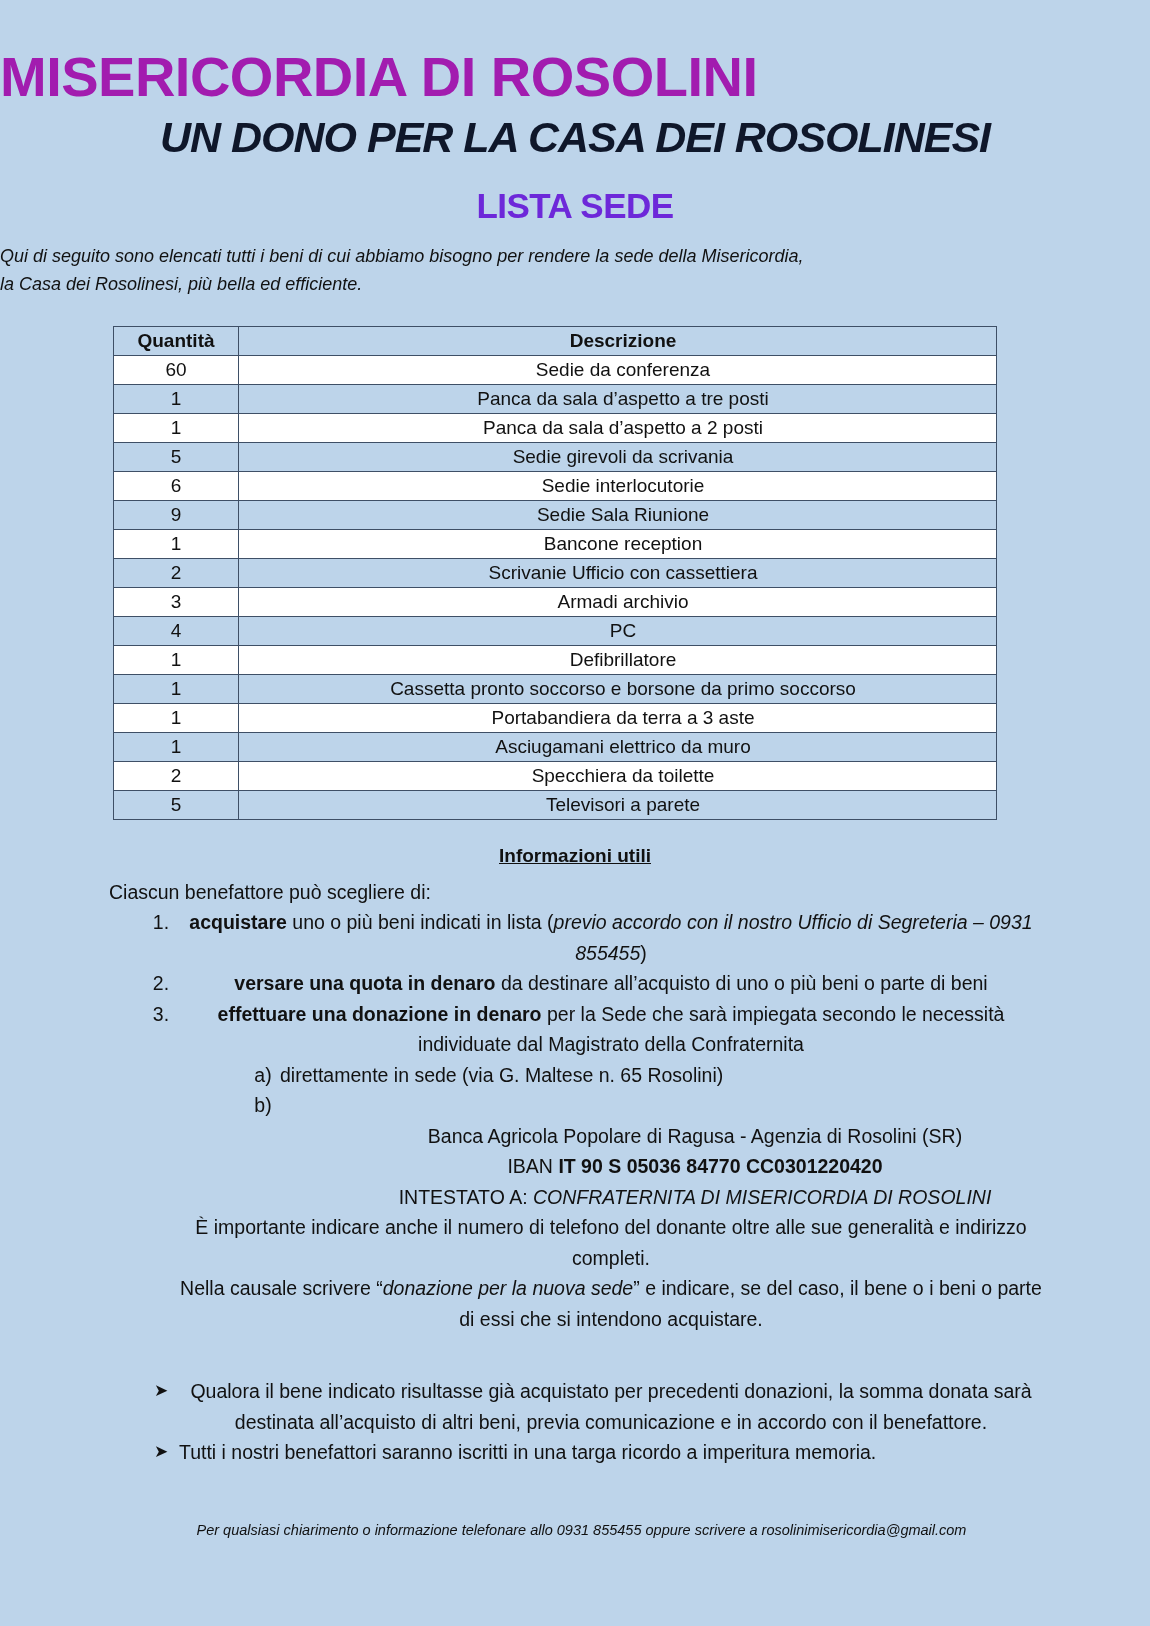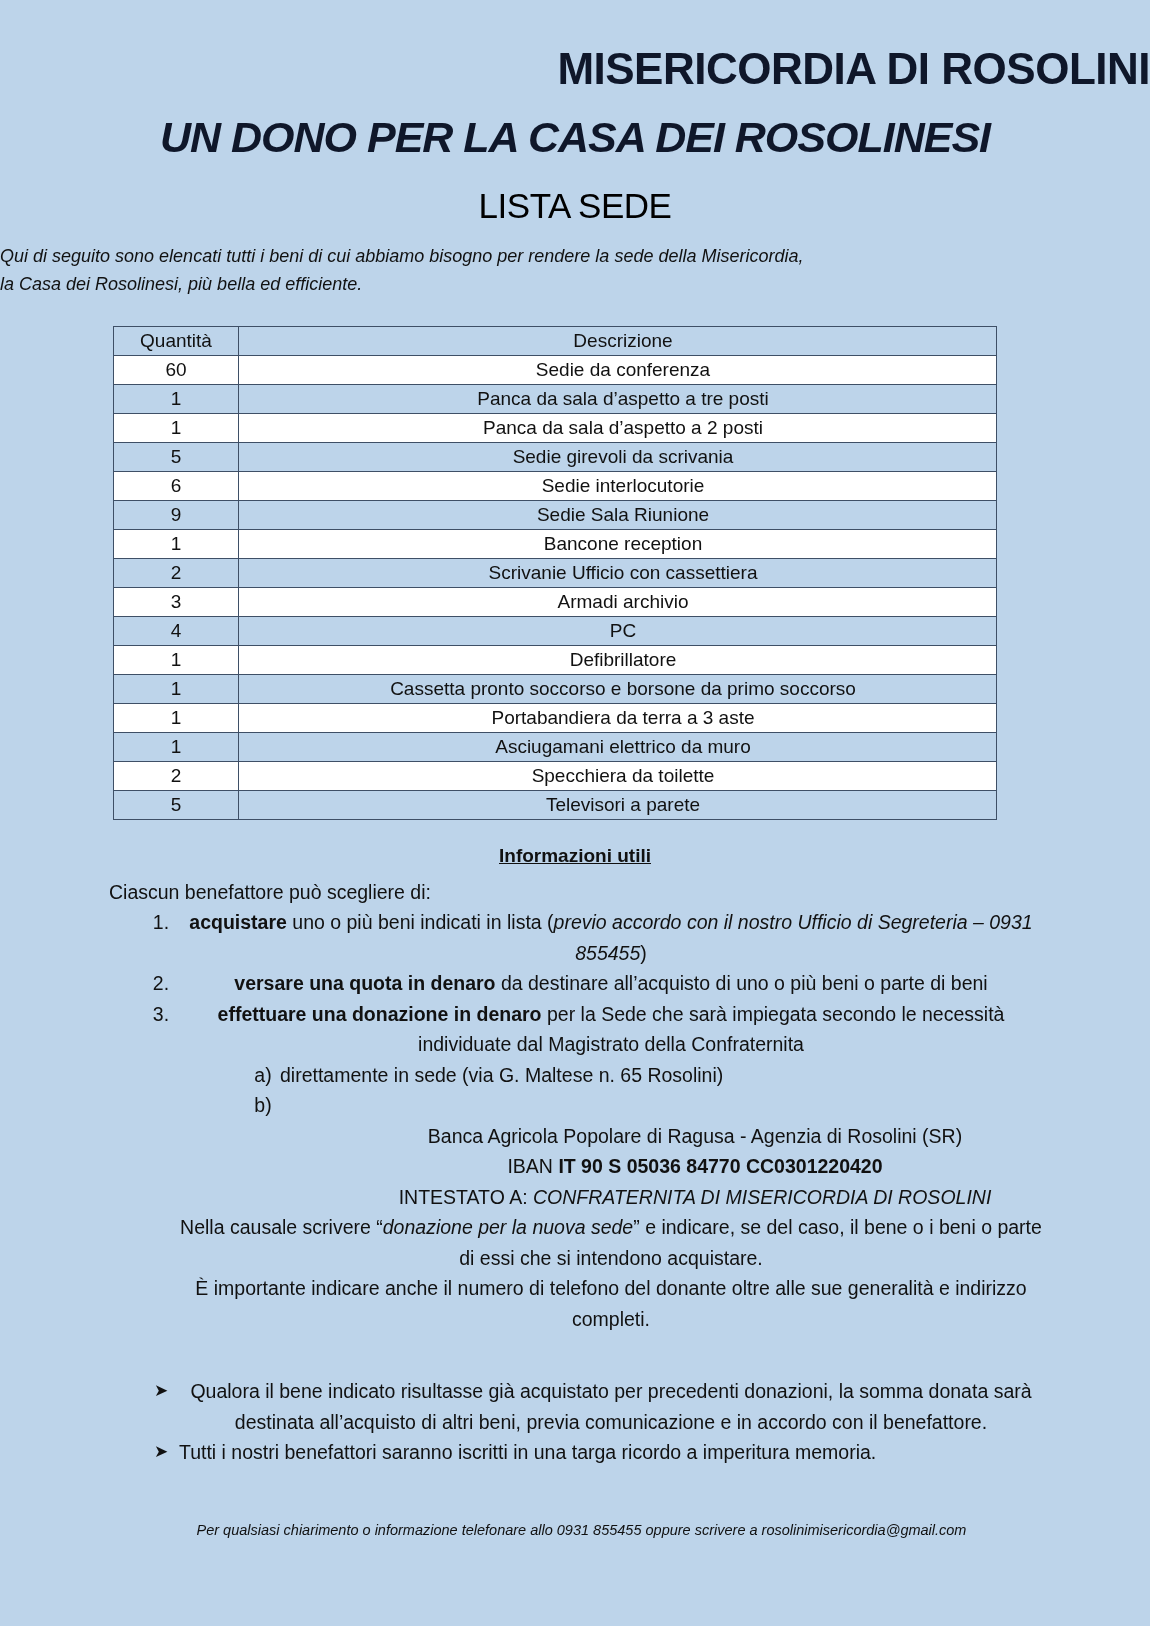--- a/index.html
+++ b/index.html
@@ -6,53 +6,53 @@
   body {
     width: 1150px; height: 1626px;
     background: #bdd4ea;
     font-family: "Liberation Sans", "DejaVu Sans", sans-serif;
     color: #111;
     position: relative;
     overflow: hidden;
   }
   .title {
     position: absolute; left: 0; right: 0; top: 44px;
-    text-align: right;
-    font-size: 44px; font-weight: bold; color: #0f172a;
+    text-align: left;
+    font-size: 56px; font-weight: bold; color: #a21caf;
     letter-spacing: -0.5px;
   }
   .subtitle {
     position: absolute; left: 0; right: 0; top: 113px;
     text-align: center;
     font-size: 43px; font-weight: bold; font-style: italic; color: #0f172a;
     letter-spacing: -1px;
   }
   .heading {
     position: absolute; left: 0; right: 0; top: 186px;
     text-align: center;
-    font-size: 35px; font-weight: normal; color: #000000;
+    font-size: 35px; font-weight: bold; color: #6d28d9;
     letter-spacing: -0.5px;
   }
   .intro {
     position: absolute; left: 0; right: 0; top: 242px;
     text-align: left;
     font-size: 18px; font-style: italic; line-height: 28px;
   }
   table.items {
     position: absolute; left: 113px; top: 326px;
     width: 884px;
     border-collapse: collapse;
     font-size: 19px;
   }
   table.items th, table.items td {
     border: 1px solid #3e4f66;
     height: 28px; padding: 0 0 0 11px;
     text-align: center;
   }
-  table.items th { background: #bdd4ea; font-weight: normal; }
+  table.items th { background: #bdd4ea; font-weight: bold; }
   table.items th.q, table.items td.q { width: 124px; text-align: center; padding: 0; }
   table.items tr:nth-child(odd) td { background: #ffffff; }
   table.items tr:nth-child(even) td { background: #bdd4ea; }
 
   .info-title {
     position: absolute; left: 0; right: 0; top: 845px;
     text-align: center; font-size: 19px; font-weight: bold;
     text-decoration: underline;
   }
   .body-text { position: absolute; font-size: 19.5px; line-height: 30.5px; text-align: center; }
@@ -194,22 +194,22 @@
       </div>
       <div class="alpha-item">
         <span class="n">b)</span>
       </div>
       <div class="bank">
         <div>Banca Agricola Popolare di Ragusa - Agenzia di Rosolini (SR)</div>
         <div><span>IBAN </span><b>IT 90 S 05036 84770 CC0301220420</b></div>
         <div><span>INTESTATO A: </span><i>CONFRATERNITA DI MISERICORDIA DI ROSOLINI</i></div>
       </div>
     </div>
+    <div>È importante indicare anche il numero di telefono del donante oltre alle sue generalità e indirizzo completi.</div>
     <div><span>Nella causale scrivere “</span><i>donazione per la nuova sede</i><span>” e indicare, se del caso, il bene o i beni o parte di essi che si intendono acquistare.</span></div>
-    <div>È importante indicare anche il numero di telefono del donante oltre alle sue generalità e indirizzo completi.</div>
   </div>
 </div>
 
 <div class="body-text arrows">
   <div class="arrow-item">
     <span class="n">➤</span>
     <span>Qualora il bene indicato risultasse già acquistato per precedenti donazioni, la somma donata sarà destinata all’acquisto di altri beni, previa comunicazione e in accordo con il benefattore.</span>
   </div>
   <div class="arrow-item">
     <span class="n">➤</span>

